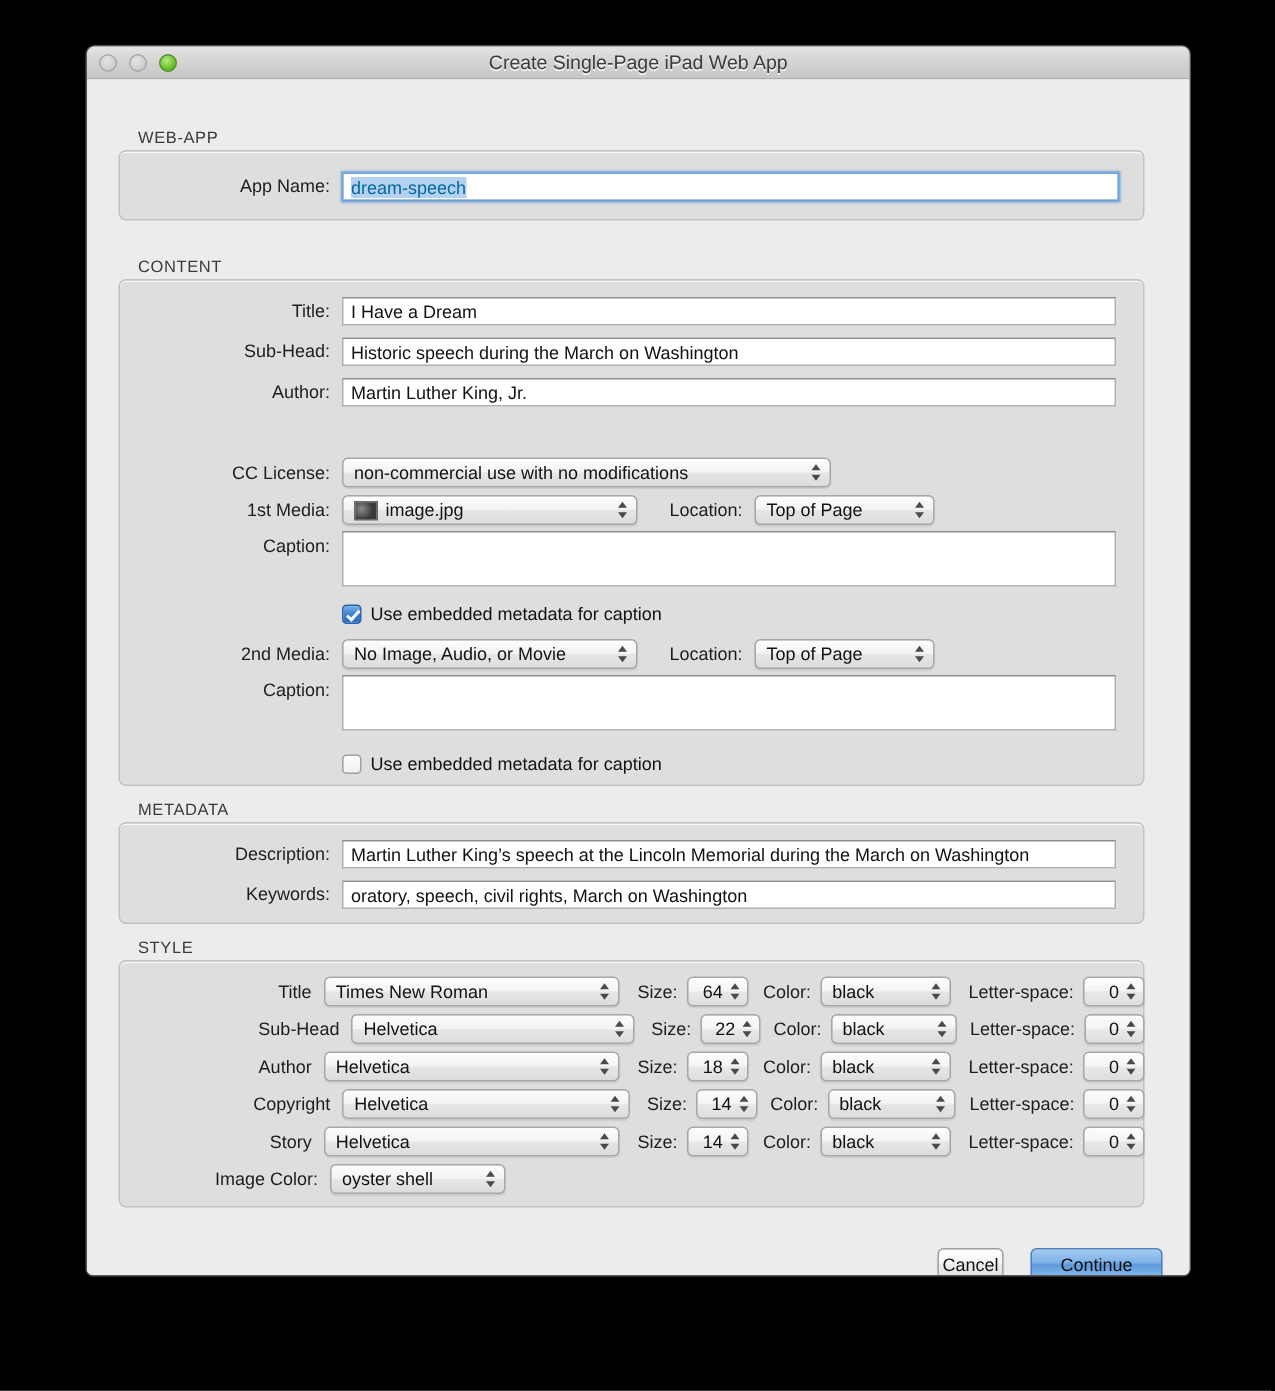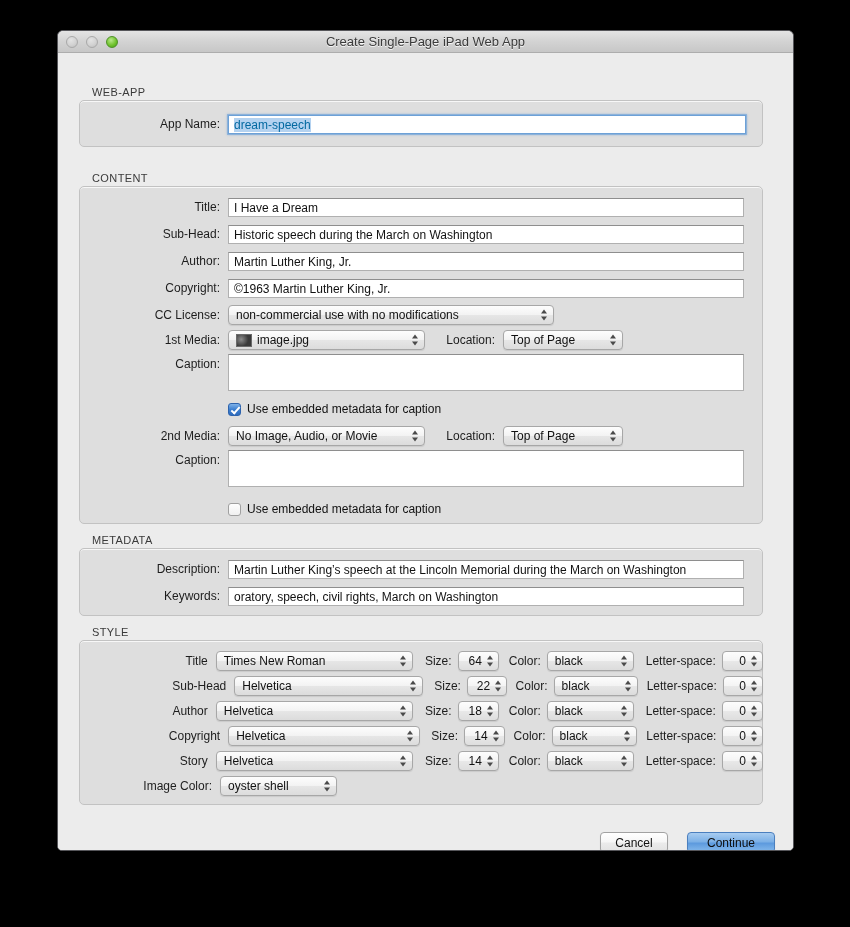--- a/index.html
+++ b/index.html
@@ -279,24 +279,20 @@
       <div class="tf" style="margin-left:8px; width:516px;">I Have a Dream</div>
     </div>
     <div class="row" style="left:21px; top:168px; width:684px; height:26px;">
       <div class="lbl" style="width:141px;">Sub-Head:</div>
       <div class="tf" style="margin-left:8px; width:516px;">Historic speech during the March on Washington</div>
     </div>
     <div class="row" style="left:21px; top:195px; width:684px; height:26px;">
       <div class="lbl" style="width:141px;">Author:</div>
       <div class="tf" style="margin-left:8px; width:516px;">Martin Luther King, Jr.</div>
     </div>
-    <div class="row" style="left:21px; top:222px; width:684px; height:26px;">
-      <div class="lbl" style="width:141px;">Copyright:</div>
-      <div class="tf" style="margin-left:8px; width:516px;">©1963 Martin Luther King, Jr.</div>
-    </div>
 
     <div class="row" style="left:21px; top:249px; width:684px; height:26px;">
       <div class="lbl" style="width:141px;">CC License:</div>
       <div class="popup" style="margin-left:8px; width:326px;">
         <span>non-commercial use with no modifications</span>
         <span class="arrows"></span>
       </div>
     </div>
 
     <div class="row" style="left:21px; top:274px; width:684px; height:26px;">
@@ -476,17 +472,17 @@
     </div>
 
     <div class="row" style="left:21px; top:720px; width:684px; height:26px;">
       <div class="lbl" style="width:133px;">Image Color:</div>
       <div class="popup" style="margin-left:8px; width:117px;">
         <span>oyster shell</span>
         <span class="arrows"></span>
       </div>
     </div>
 
-    <div class="btn normal" style="left:542px; top:779px; width:68px;">Cancel</div>
+    <div class="btn normal" style="left:567px; top:779px; width:44px;">Cancel</div>
     <div class="btn default" style="left:629px; top:779px; width:88px;">Continue</div>
 
   </div>
 </div>
 
 </body></html>

